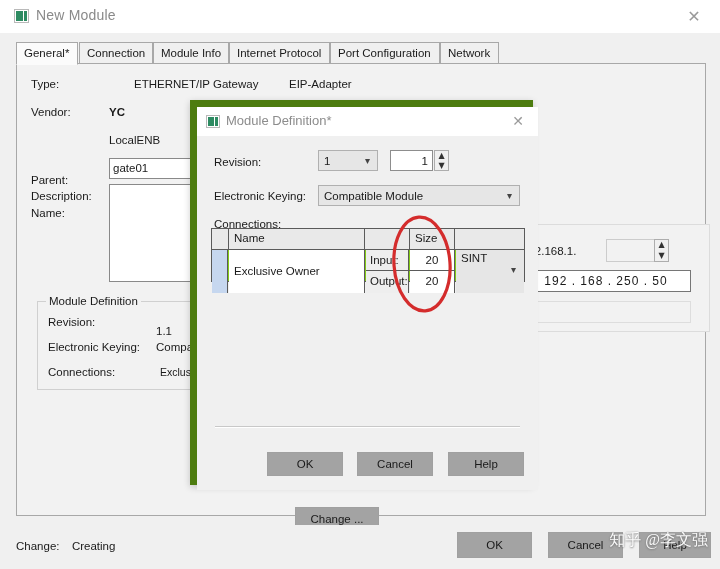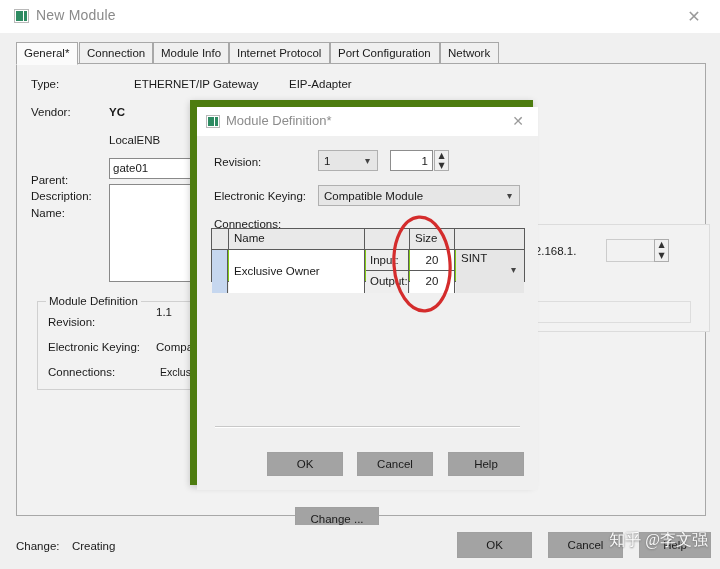--- a/index.html
+++ b/index.html
@@ -529,36 +529,37 @@
 
       <div class="fld-label" style="left:14px;top:99px;margin-top:44px;">Name:</div>
       <div class="textbox" style="left:92px;top:94px;width:107px;height:21px;">gate01</div>
 
       <div class="fld-label" style="left:14px;top:126px;">Description:</div>
       <div class="textbox" style="left:92px;top:120px;width:107px;height:98px;"></div>
 
       <div class="groupbox" style="left:20px;top:237px;width:190px;height:89px;">
         <div class="gb-title">Module Definition</div>
         <div class="fld-label" style="left:10px;top:14px;">Revision:</div>
-        <div class="fld-value" style="left:118px;top:4px;">1.1</div>
+        <div class="fld-value" style="left:118px;top:23px;">1.1</div>
         <div class="fld-label" style="left:10px;top:39px;">Electronic Keying:</div>
         <div class="fld-value" style="left:118px;top:39px;">Compatible</div>
         <div class="fld-label" style="left:10px;top:64px;">Connections:</div>
         <div class="fld-value" style="left:122px;top:64px;font-size:10.5px;">Exclusiv</div>
       </div>
 
       <button class="btn" style="left:278px;top:443px;width:84px;height:24px;">Change ...</button>
 
       <div id="ip-panel">
         <div id="ip-prefix-label">192.168.1.</div>
         <div id="ip-prefix-box"></div>
         <div id="ip-prefix-spin" class="spin-btns">
           <div class="up">▲</div>
           <div class="dn">▼</div>
         </div>
+        <div id="ip-octets">192 . 168 . 250 . 50</div>
         <div id="ip-extra-box"></div>
       </div>
 
     </div>
 
     <div id="statusbar">
       <div id="status-text">
         <span>Change:</span>
         <span style="display:inline-block;width:6px;"></span>
         <span>Creating</span>

